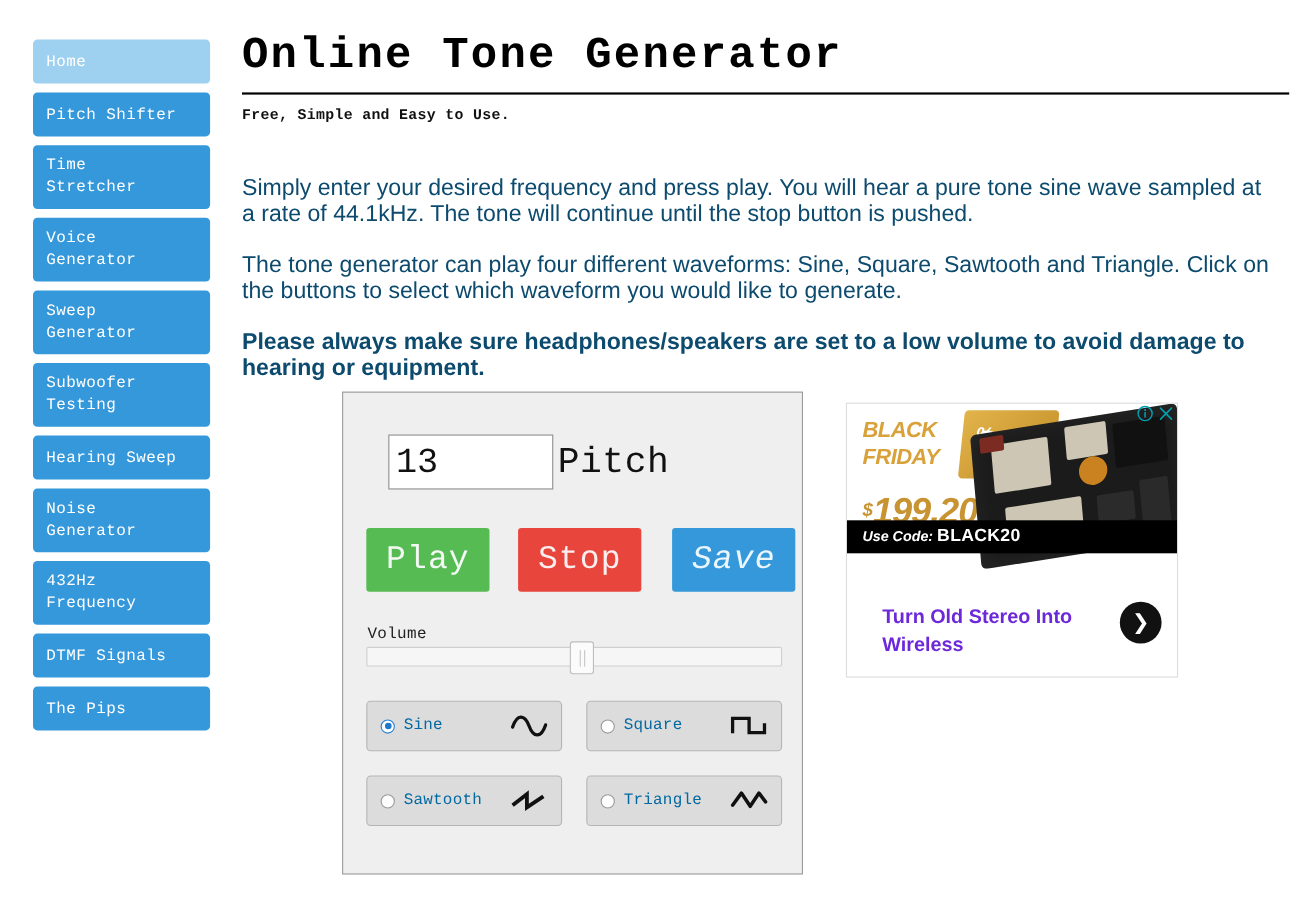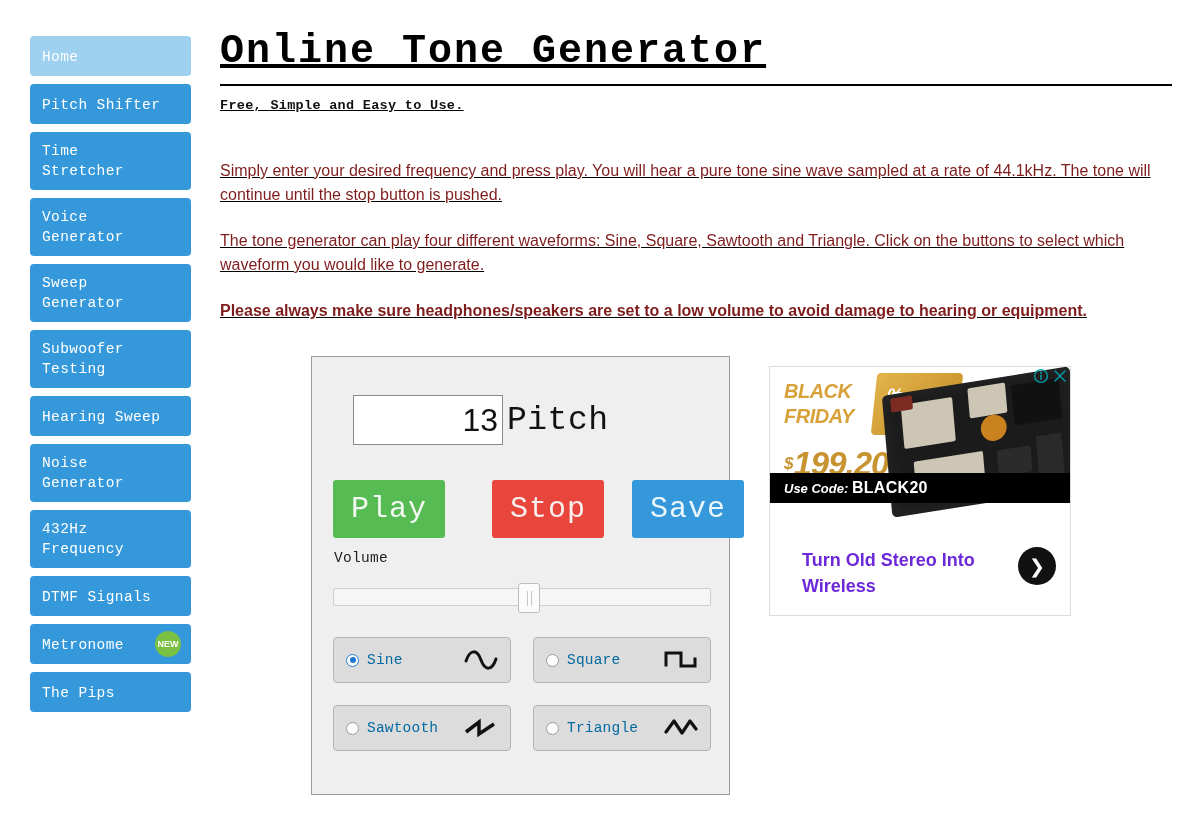--- a/index.html
+++ b/index.html
@@ -53,21 +53,20 @@
     align-items: center;
     justify-content: center;
     letter-spacing: 0;
   }
 
   
   .main {
     position: absolute;
     left: 220px; top: 0;
     width: 955px;
-    text-decoration: underline;
   }
   .page-title {
     font-family: "Liberation Mono", "DejaVu Sans Mono", monospace;
     font-size: 40px;
     font-weight: bold;
     color: #000000;
     letter-spacing: 2px;
     margin: 26px 0 0 0;
     line-height: 52px;
   }
@@ -80,23 +79,23 @@
   .subtitle {
     font-family: "Liberation Mono", "DejaVu Sans Mono", monospace;
     font-size: 13.5px;
     font-weight: bold;
     color: #111111;
     margin: 12px 0 0 0;
     letter-spacing: 0.3px;
   }
   .body-p {
     font-family: "Liberation Sans", sans-serif;
-    font-size: 16px;
+    font-size: 21px;
     line-height: 24px;
-    color: #7f1d1d;
+    color: #0c4a6e;
     width: 940px;
     margin: 0;
   }
   #para1 { margin-top: 46px; }
   #para2 { margin-top: 22px; }
   #para3 { margin-top: 22px; font-weight: bold; }
 
   
   .tone-panel {
     position: absolute;
@@ -108,23 +107,23 @@
   .freq-row {
     position: absolute;
     left: 41px; top: 38px;
     display: flex;
     align-items: center;
   }
   .freq-input {
     width: 150px; height: 50px;
     background: #ffffff;
     border: 1px solid #8a8a8a;
-    font-family: Liberation Sans, sans-serif;
+    font-family: Liberation Mono, monospace;
     font-size: 32px;
-    text-align: right;
+    text-align: left;
     color: #111111;
     padding: 0 4px 0 6px;
     outline: none;
   }
   .hertz-label {
     font-family: "Liberation Mono", "DejaVu Sans Mono", monospace;
     font-size: 33px;
     color: #111111;
     margin-left: 4px;
     letter-spacing: 0.5px;
@@ -139,27 +138,27 @@
     border-radius: 3px;
     color: #f2f8f2;
     font-family: "Liberation Mono", "DejaVu Sans Mono", monospace;
     font-size: 30px;
     letter-spacing: 1px;
     height: 58px;
     cursor: pointer;
     padding: 0 18px;
     line-height: 58px;
   }
-  .btn-play { background: #57bb54; margin-right: 47px; }
+  .btn-play { background: #57bb54; margin-right: 26px; }
   .btn-stop { background: #e8453c; margin-right: 28px; color: #fbeeee; }
-  .btn-save { background: #3498db; color: #eaf5fc; }
+  .btn-save { background: #3498db; color: #eaf5fc; font-style: italic; }
 
   .vol-label {
     position: absolute;
-    left: 22px; top: 193px;
+    left: 22px; top: 212px;
     font-family: "Liberation Mono", "DejaVu Sans Mono", monospace;
     font-size: 14.5px;
     color: #222222;
     letter-spacing: 0.3px;
   }
   .slider-track {
     position: absolute;
     left: 21px; top: 231px;
     width: 378px; height: 18px;
     background: #f6f6f6;
@@ -429,24 +428,20 @@
     <div class="nav-btn two-line">
       <span class="nav-label">Noise
 Generator</span>
     </div>
     <div class="nav-btn two-line">
       <span class="nav-label">432Hz
 Frequency</span>
     </div>
     <div class="nav-btn">
       <span class="nav-label">DTMF Signals</span>
-    </div>
-    <div class="nav-btn">
-      <span class="nav-label">Metronome</span>
-      <span class="new-badge">NEW</span>
     </div>
     <div class="nav-btn">
       <span class="nav-label">The Pips</span>
     </div>
 
   </nav>
 
   <main class="main">
     <h1 class="page-title">Online Tone Generator</h1>
     <hr class="title-rule">

